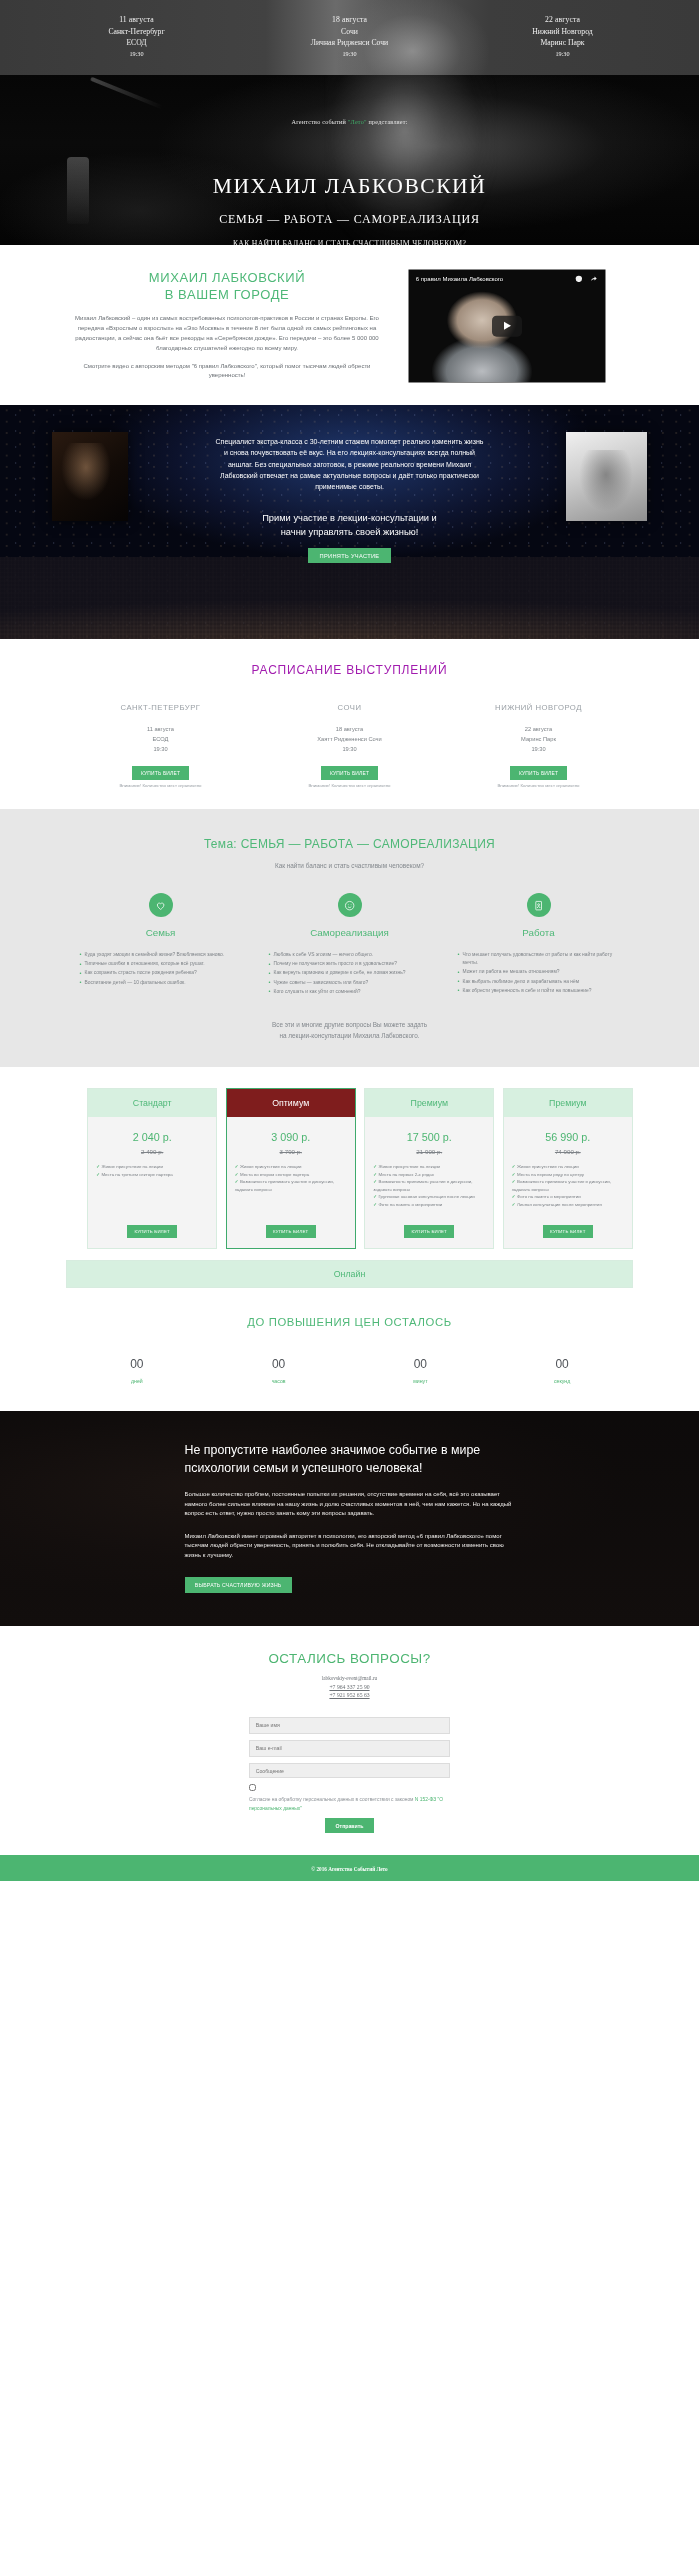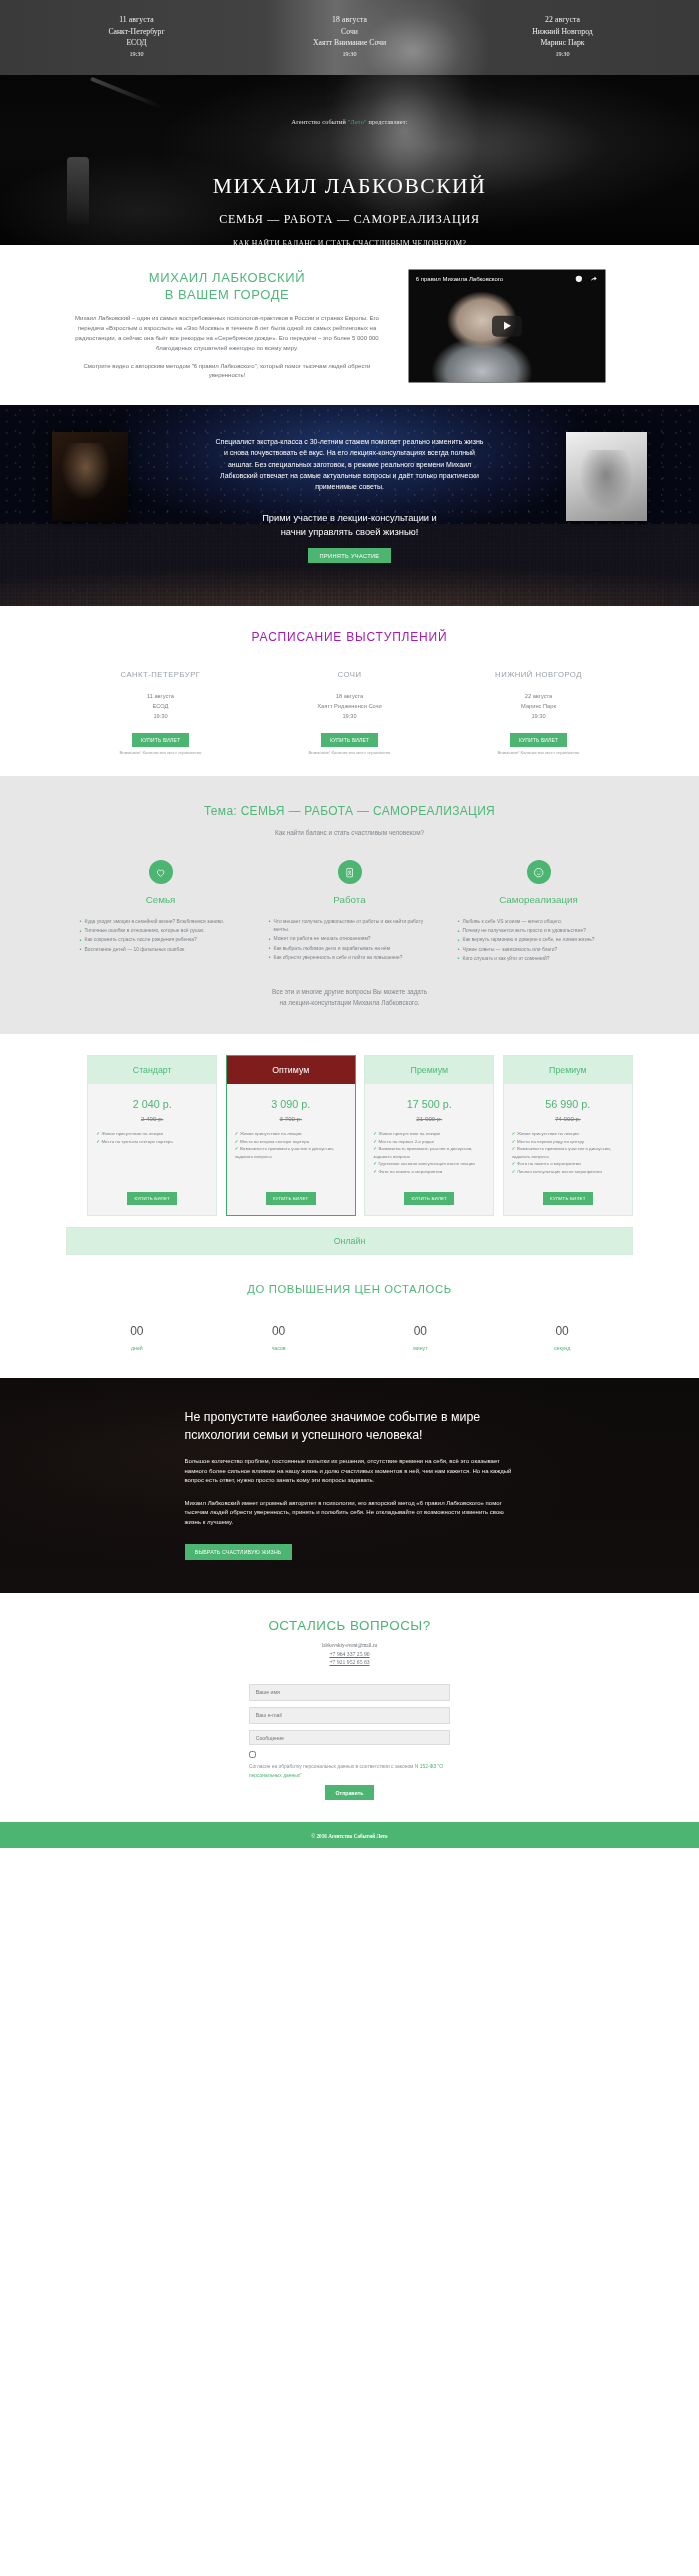--- a/index.html
+++ b/index.html
@@ -115,21 +115,21 @@
     width:30px; height:20.6px; background:rgba(25,25,25,.78); border-radius:4.6px; z-index:5;
     display:flex; align-items:center; justify-content:center;
   }
   .play-btn:after{
     content:""; width:0;height:0;border-left:7.7px solid #fff;
     border-top:4.6px solid transparent;border-bottom:4.6px solid transparent; margin-left:1.5px;
   }
 
   
   .spec{
-    position:relative; height:201px; overflow:hidden;
+    position:relative; height:234px; overflow:hidden;
     background:
       radial-gradient(ellipse 45% 55% at 50% 22%, rgba(40,72,140,.65) 0%, rgba(12,18,44,.9) 55%, rgba(5,7,18,1) 80%),
       linear-gradient(180deg,#0b1024 0%, #111a36 38%, #1b2238 62%, #241d22 100%);
   }
   .spec .dots{
     position:absolute; inset:0;
     background-image:
       radial-gradient(circle, rgba(255,210,150,.5) 0.5px, rgba(0,0,0,0) 0.8px),
       radial-gradient(circle, rgba(180,200,255,.35) 0.5px, rgba(0,0,0,0) 0.8px);
     background-size: 13.4px 11.3px, 19px 16px;
@@ -286,21 +286,21 @@
   <div class="topbar-inner">
     <div class="date-col">
       <div class="d1">11 августа</div>
       <div class="d2">Санкт-Петербург</div>
       <div class="d3">ЕСОД</div>
       <div class="d4">19:30</div>
     </div>
     <div class="date-col">
       <div class="d1">18 августа</div>
       <div class="d2">Сочи</div>
-      <div class="d3">Хаятт Внимание Сочи</div>
+      <div class="d3">Личная Ридженси Сочи</div>
       <div class="d4">19:30</div>
     </div>
     <div class="date-col">
       <div class="d1">22 августа</div>
       <div class="d2">Нижний Новгород</div>
       <div class="d3">Маринс Парк</div>
       <div class="d4">19:30</div>
     </div>
   </div>
 </div>
@@ -411,50 +411,50 @@
           <li>Куда уходят эмоции в семейной жизни? Влюбляемся заново.</li>
           <li>Типичные ошибки в отношениях, которые всё рушат.</li>
           <li>Как сохранить страсть после рождения ребенка?</li>
           <li>Воспитание детей — 10 фатальных ошибок.</li>
         </ul>
       </div>
 
       <div class="topic-col">
         <div class="topic-icon">
           <svg viewBox="0 0 24 24">
-              <rect x="6" y="3" width="12" height="18" rx="1"></rect>
-              <circle cx="12" cy="10" r="2"></circle>
-              <path d="M9 17c0-1.7 1.3-3 3-3s3 1.3 3 3"></path>
-            </svg>
-        </div>
-        <div class="topic-title">Работа</div>
-        <ul class="topic-list">
-          <li>Что мешает получать удовольствие от работы и как найти работу мечты.</li>
-          <li>Может ли работа не мешать отношениям?</li>
-          <li>Как выбрать любимое дело и зарабатывать на нём</li>
-          <li>Как обрести уверенность в себе и пойти на повышение?</li>
-        </ul>
-      </div>
-
-      <div class="topic-col">
-        <div class="topic-icon">
-          <svg viewBox="0 0 24 24">
               <circle cx="12" cy="12" r="9"></circle>
               <circle cx="9" cy="10" r=".9" fill="#fff" stroke="none"></circle>
               <circle cx="15" cy="10" r=".9" fill="#fff" stroke="none"></circle>
               <path d="M8.5 14c1 1.4 2.2 2 3.5 2s2.5-.6 3.5-2"></path>
             </svg>
         </div>
         <div class="topic-title">Самореализация</div>
         <ul class="topic-list">
           <li>Любовь к себе VS эгоизм — ничего общего.</li>
           <li>Почему не получается жить просто и в удовольствие?</li>
           <li>Как вернуть гармонию и доверие к себе, не ломая жизнь?</li>
           <li>Чужие советы — зависимость или благо?</li>
           <li>Кого слушать и как уйти от сомнений?</li>
+        </ul>
+      </div>
+
+      <div class="topic-col">
+        <div class="topic-icon">
+          <svg viewBox="0 0 24 24">
+              <rect x="6" y="3" width="12" height="18" rx="1"></rect>
+              <circle cx="12" cy="10" r="2"></circle>
+              <path d="M9 17c0-1.7 1.3-3 3-3s3 1.3 3 3"></path>
+            </svg>
+        </div>
+        <div class="topic-title">Работа</div>
+        <ul class="topic-list">
+          <li>Что мешает получать удовольствие от работы и как найти работу мечты.</li>
+          <li>Может ли работа не мешать отношениям?</li>
+          <li>Как выбрать любимое дело и зарабатывать на нём</li>
+          <li>Как обрести уверенность в себе и пойти на повышение?</li>
         </ul>
       </div>
 
     </div>
     <div class="topics-foot">
       <div>Все эти и многие другие вопросы Вы можете задать</div>
       <div>на лекции-консультации Михаила Лабковского.</div>
     </div>
   </div>
 </div>

